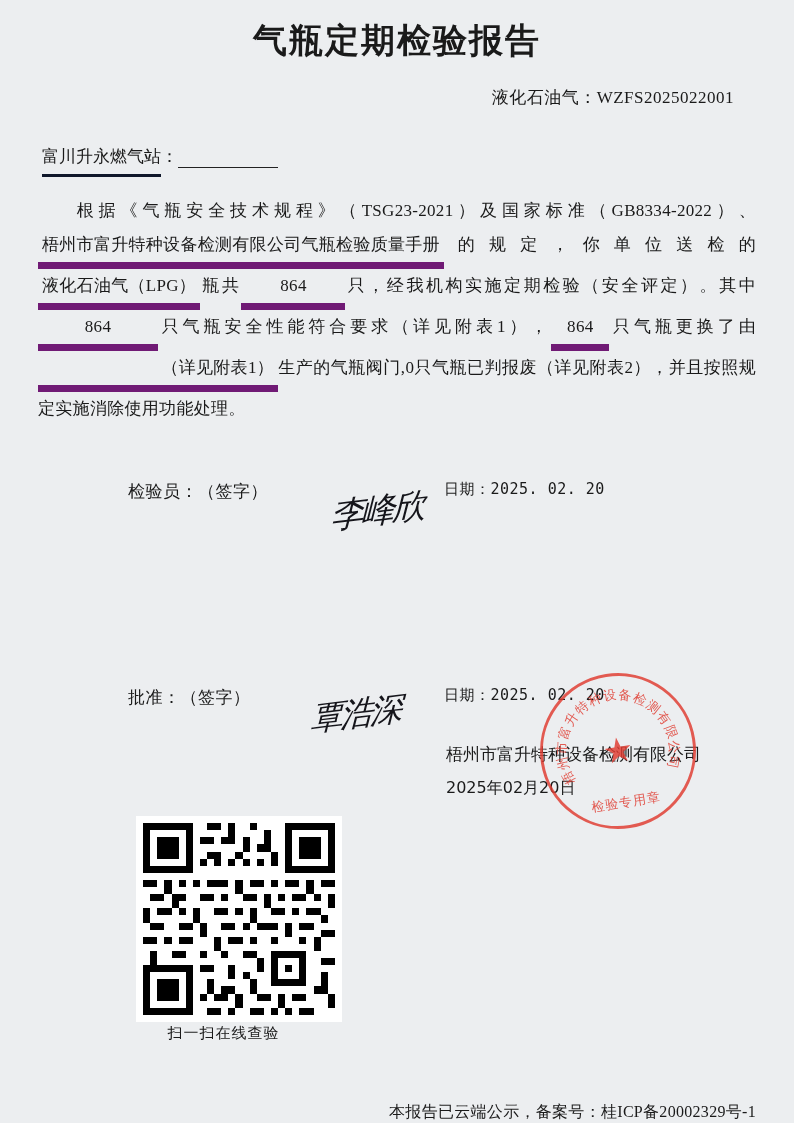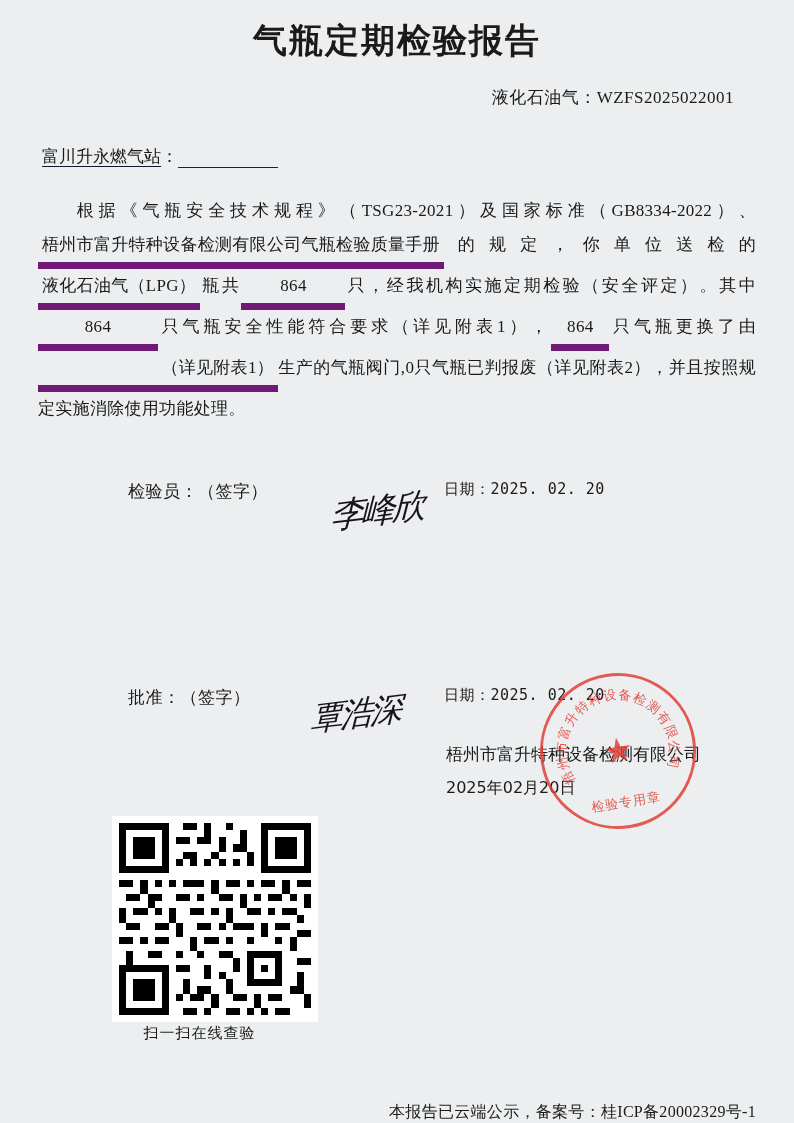--- a/index.html
+++ b/index.html
@@ -36,22 +36,22 @@
     margin-top: 22px;
     padding-right: 22px;
     letter-spacing: 0.5px;
   }
   .addressee {
     margin-top: 36px;
     font-size: 17px;
     padding-left: 4px;
   }
   .addressee .name {
-    border-bottom: 1px solid #0f172a;
-    padding-bottom: 0;
+    border-bottom: 3px solid #0f172a;
+    padding-bottom: 8px;
     margin-top: 33px;
   }
   .addressee .blank-line {
     display: inline-block;
     width: 100px;
     border-bottom: 1px solid #222;
     vertical-align: bottom;
     height: 17px;
   }
   .body-text {
@@ -165,21 +165,21 @@
     position: absolute;
     left: 50%;
     top: 50%;
     font-size: 13px;
     font-family: "DejaVu Sans", sans-serif;
     transform-origin: 0 0;
   }
 
   .qr-wrap {
     position: absolute;
-    left: 112px;
+    left: 136px;
     top: 798px;
     width: 175px;
     text-align: center;
   }
   .qr {
     width: 206px;
     height: 206px;
     background: #fff;
     padding: 0;
     box-sizing: border-box;

